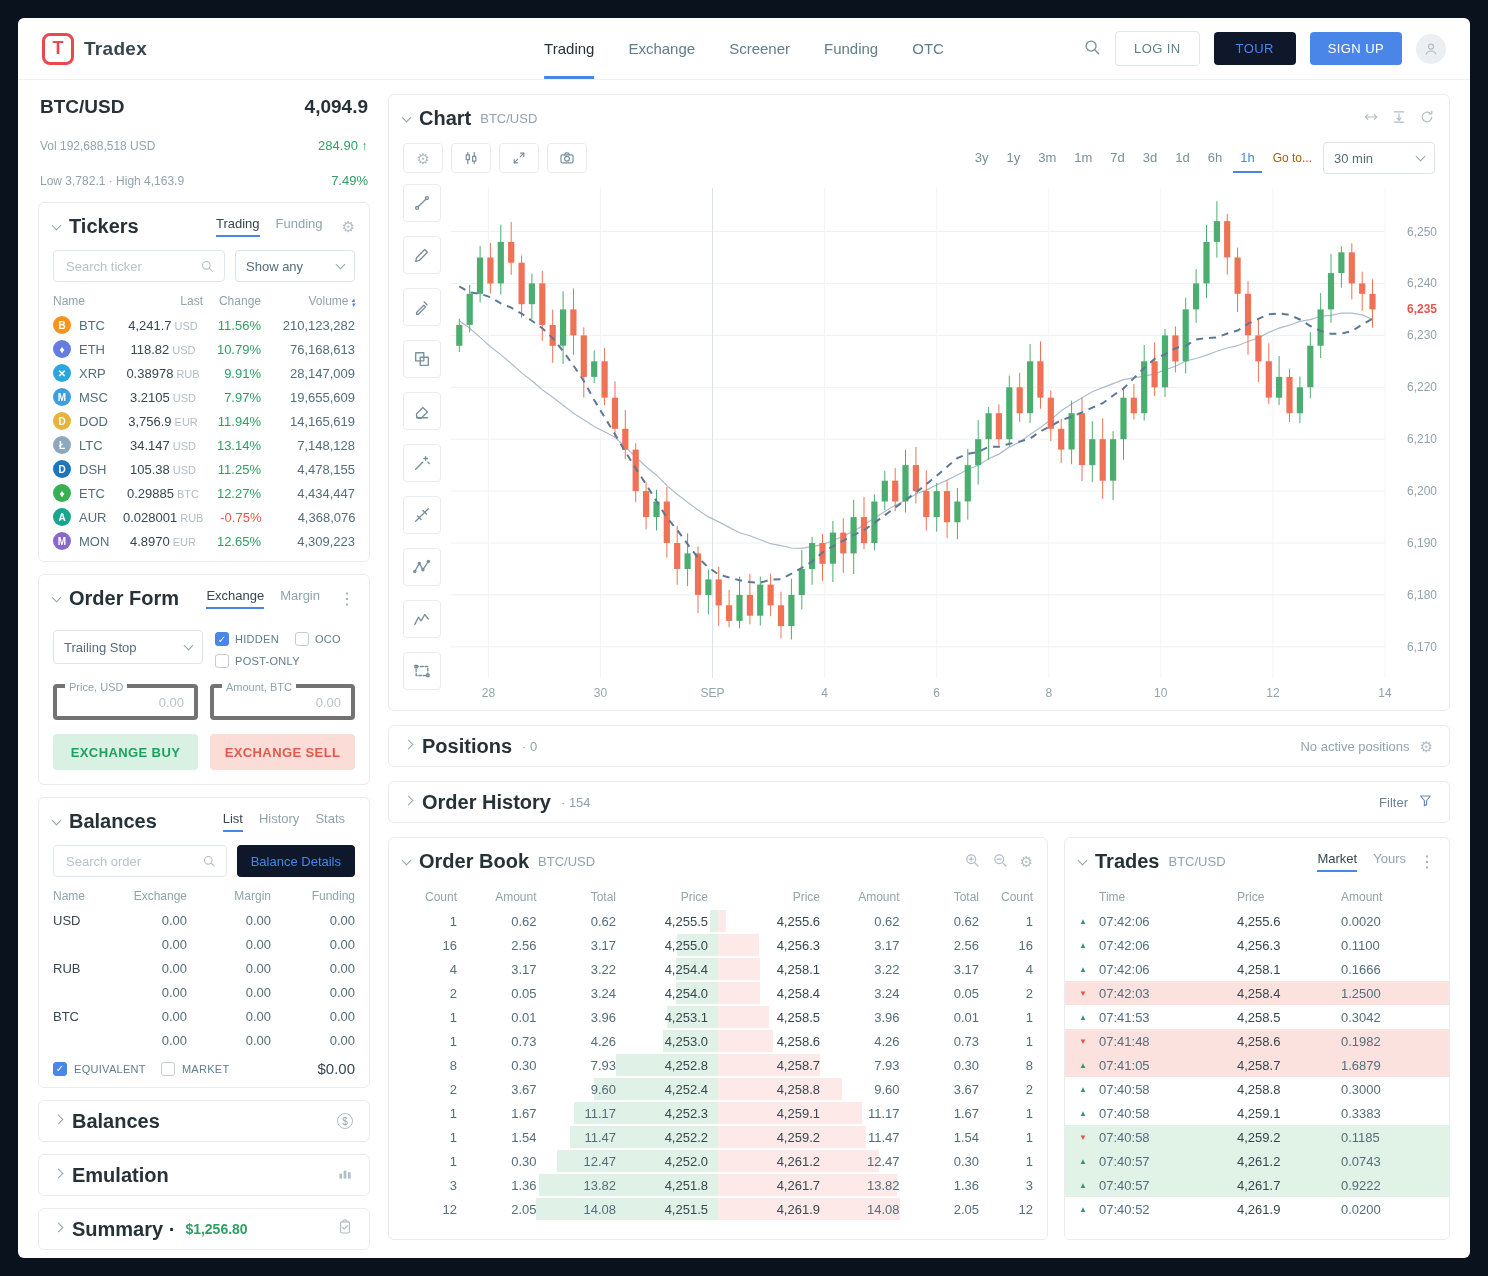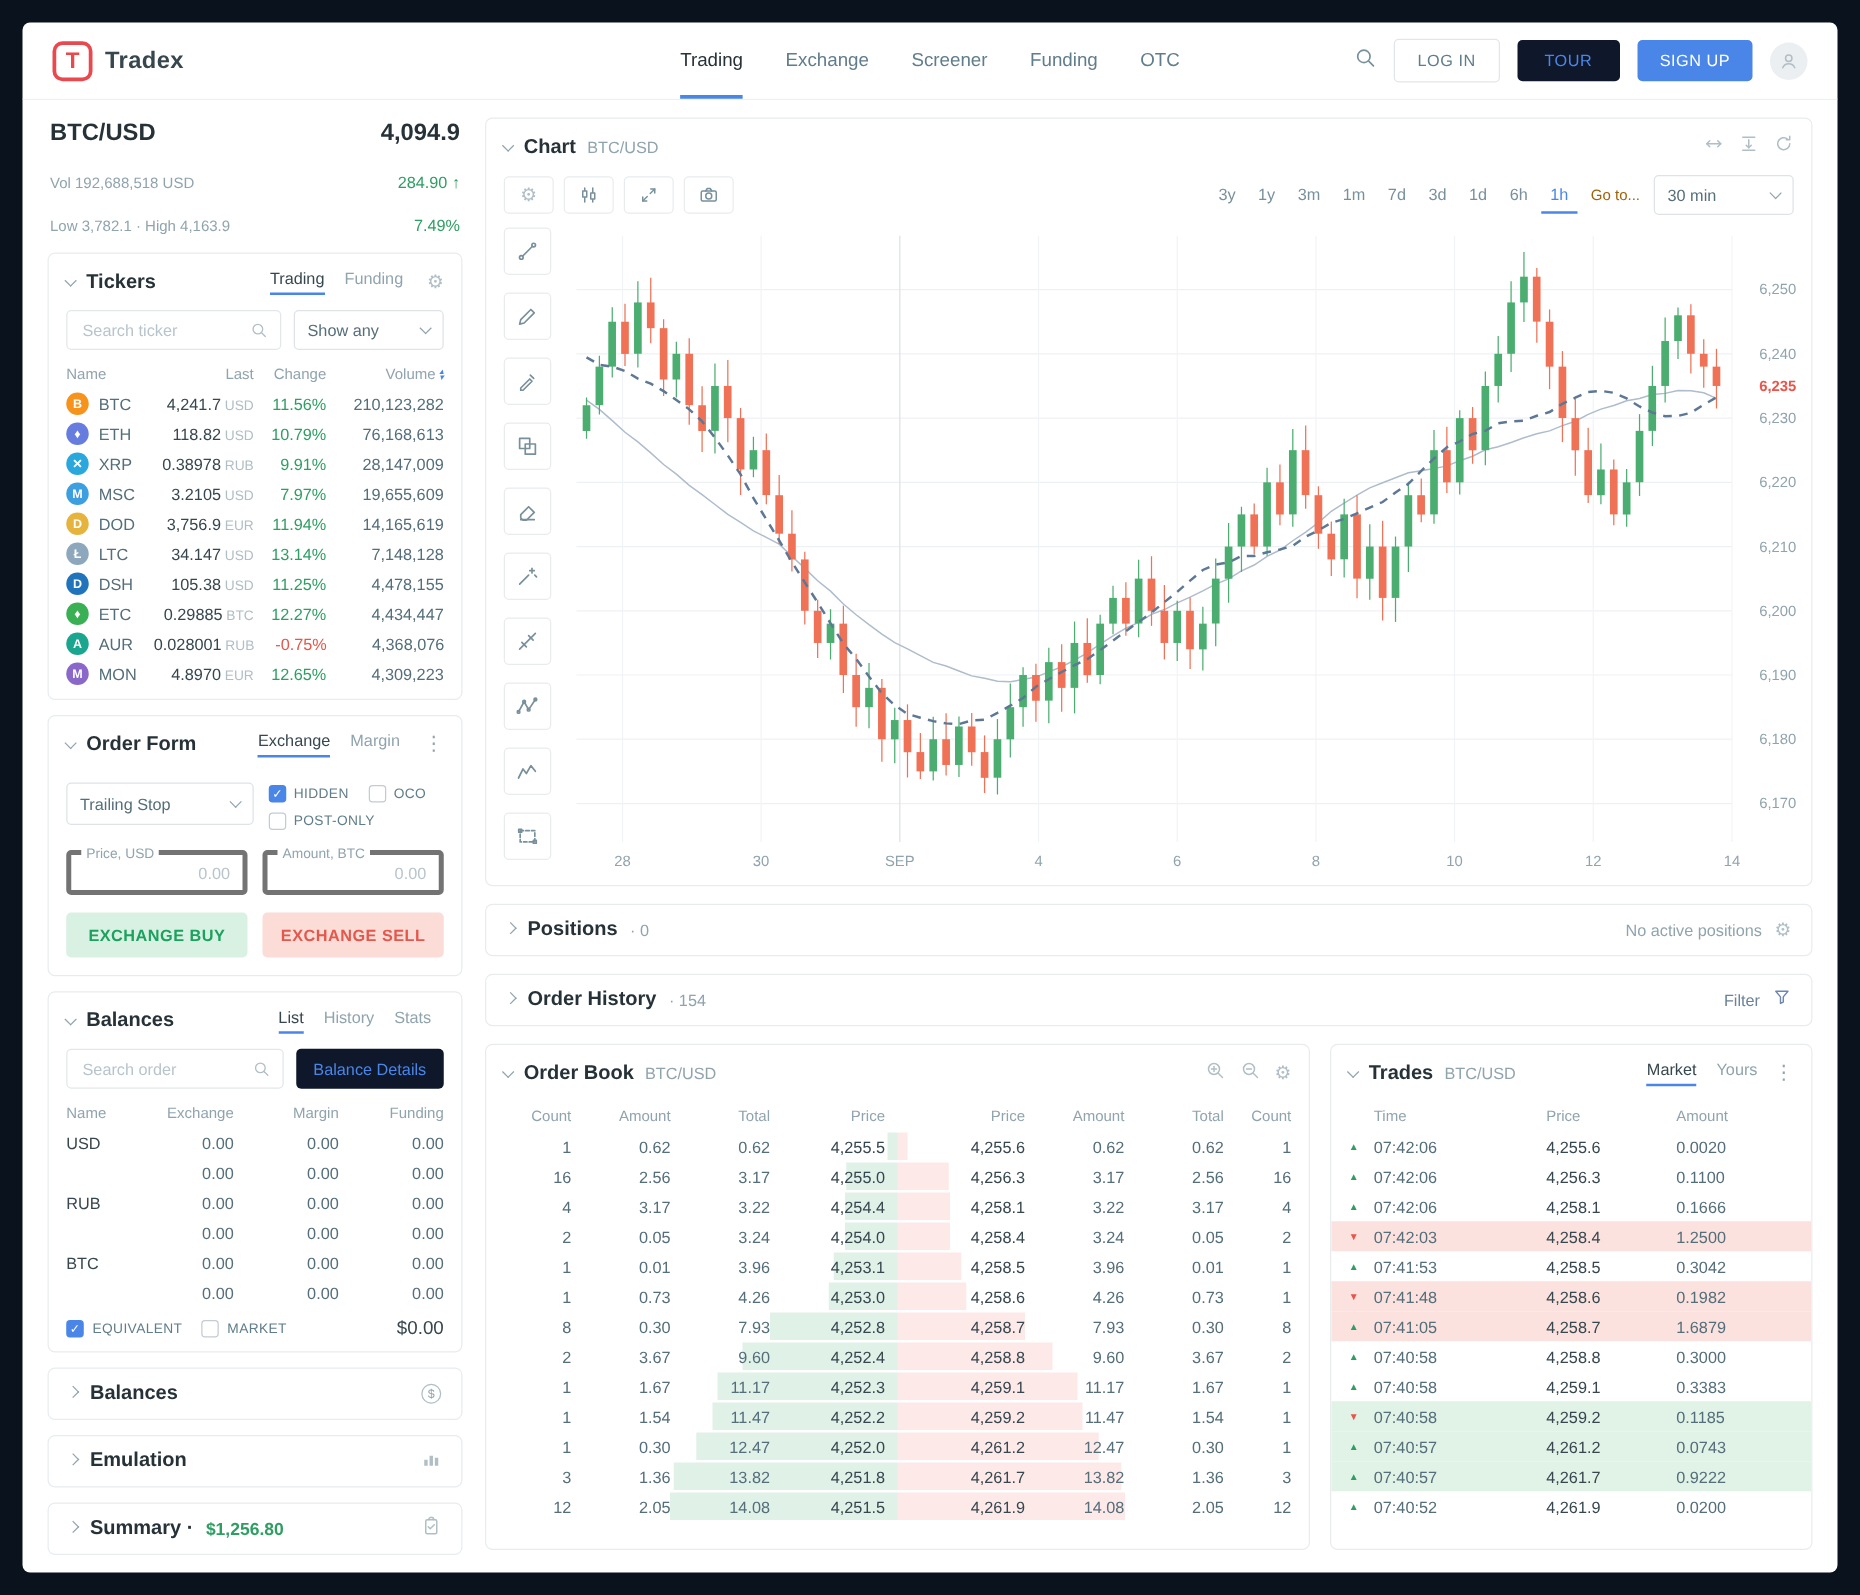--- a/index.html
+++ b/index.html
@@ -33,21 +33,21 @@
 .kebab{color:#90a4ae;font-size:16px;cursor:pointer;line-height:1}
 .chev{width:7px;height:7px;border-right:1.6px solid #90a4ae;border-bottom:1.6px solid #90a4ae;display:inline-block;transform:rotate(45deg);margin-top:-3px;flex:none}
 .chev.r{transform:rotate(-45deg)}
 
 
 .content{flex:1;display:flex;gap:18px;padding:14px 20px 18px;min-height:0}
 .left{width:332px;flex:none;display:flex;flex-direction:column;gap:12px;min-height:0}
 .main{flex:1;display:flex;flex-direction:column;gap:14px;min-width:0;min-height:0}
 .card{border:1px solid var(--line);border-radius:6px;background:#fff}
 .chead{display:flex;align-items:center;gap:9px;padding:12px 14px}
-.ctitle{font-size:16px;font-weight:bold;color:var(--ink)}
+.ctitle{font-size:20px;font-weight:bold;color:var(--ink)}
 .cpair{font-size:13px;color:var(--mut)}
 .chead-icons{margin-left:auto;display:flex;gap:12px;align-items:center}
 .tabs{margin-left:auto;display:flex;gap:16px;margin-right:10px}
 .tab{font-size:13px;color:var(--mut);padding-bottom:4px;border-bottom:2px solid transparent;cursor:pointer}
 .tab.active{color:var(--dark);border-color:var(--blue)}
 .rowcard{display:flex;align-items:center;gap:10px;padding:0 16px;height:42px;border:1px solid var(--line);border-radius:6px;flex:none}
 .right{margin-left:auto}
 .muted{color:var(--mut)}
 .muted13{font-size:13px;color:var(--mut)}
 .pos{color:var(--green)}
@@ -75,21 +75,21 @@
 
 
 .trow-search{display:flex;gap:10px;padding:0 14px 10px}
 .sel.filter{width:120px;flex:none}
 .tk-head{display:grid;grid-template-columns:70px 1fr 58px 94px;padding:2px 14px 5px;font-size:12px;color:var(--mut)}
 .tk-head .tr{text-align:right}
 .sort{display:inline-flex;flex-direction:column;margin-left:3px;color:var(--blue);font-size:7px;line-height:5px;vertical-align:middle}
 .trow{display:grid;grid-template-columns:26px 44px 1fr 58px 94px;align-items:center;height:24px;padding:0 14px;font-size:13px;cursor:pointer}
 .coin{width:18px;height:18px;border-radius:50%;color:#fff;font-size:10px;display:flex;align-items:center;justify-content:center;font-weight:bold}
 .tsym{color:var(--text)}
-.tlast{text-align:right;color:var(--dark)}
+.tlast{text-align:center;color:var(--dark)}
 .tlast em{font-style:normal;color:var(--faint);font-size:11px;margin-left:3px}
 .tchg{text-align:right}
 .tvol{text-align:right;color:var(--text)}
 #ticker-rows{padding-bottom:8px}
 
 
 .of-row1{display:flex;gap:12px;padding:8px 14px 0}
 .sel.type{width:150px;height:34px;flex:none}
 .of-checks{display:flex;flex-direction:column;gap:8px;padding-top:2px}
 .chk-line{display:flex;gap:16px;align-items:center}
@@ -119,21 +119,21 @@
 
 
 .chart-card{flex:none}
 .chart-toolbar{display:flex;align-items:center;padding:0 14px 8px;gap:8px}
 .tool-btn{width:40px;height:30px;border:1px solid var(--line);border-radius:4px;display:flex;align-items:center;justify-content:center;cursor:pointer}
 .tf-wrap{margin-left:auto;display:flex;gap:4px}
 .tf{font-size:13px;color:#78909c;padding:6px 7px;border-bottom:2px solid transparent;cursor:pointer}
 .tf.active{color:var(--blue);border-color:var(--blue)}
 .goto{font-size:12px;color:#a16207;margin:0 3px;cursor:pointer}
 .sel.interval{width:112px;flex:none}
-.chart-body{display:flex;padding:2px 8px 6px 14px;gap:20px}
+.chart-body{display:flex;padding:2px 8px 6px 14px;gap:10px}
 .draw-tools{display:flex;flex-direction:column;gap:14px;width:38px;flex:none}
 .draw-btn{width:38px;height:38px;border:1px solid var(--line);border-radius:4px;display:flex;align-items:center;justify-content:center;cursor:pointer}
 #chart-svg{flex:1;height:520px;display:block;min-width:0}
 
 
 .filter-link{font-size:13px;color:#6b8299;cursor:pointer}
 
 
 .bottom{display:flex;gap:16px;flex:1;min-height:0}
 .ob-card{width:660px;flex:none;overflow:hidden}

